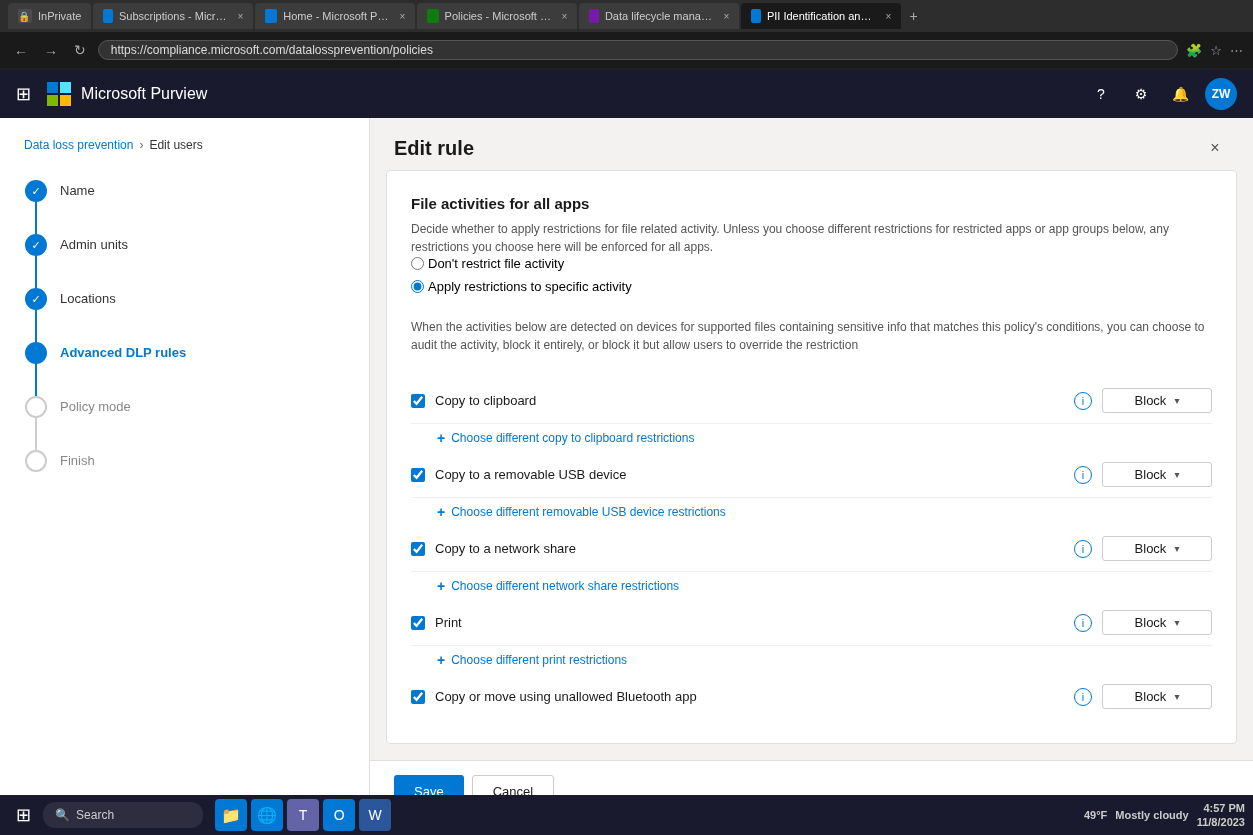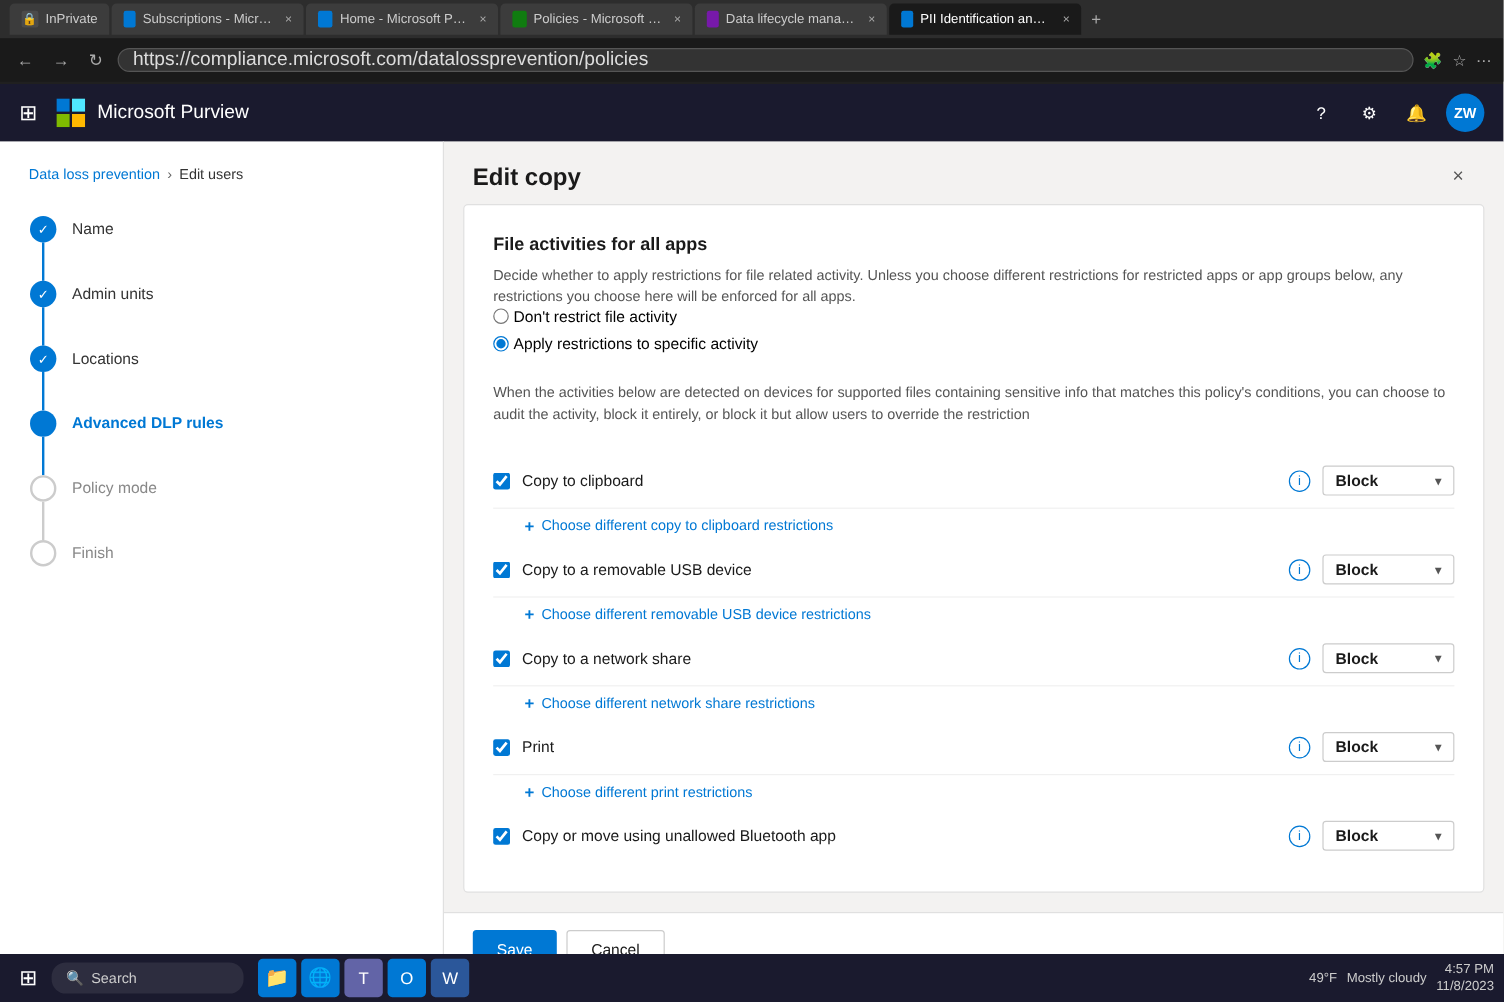--- a/index.html
+++ b/index.html
@@ -61,21 +61,21 @@
       padding: 0 10px;
       gap: 8px;
     }
     .nav-btn { color: #aaa; font-size: 14px; cursor: pointer; padding: 2px 4px; }
     .address-input {
       flex: 1;
       background: #333;
       border: 1px solid #555;
       border-radius: 14px;
       color: #ddd;
-      font-size: 16px;
+      font-size: 12px;
       padding: 4px 12px;
       height: 20px;
     }
     .browser-actions { display: flex; gap: 8px; color: #aaa; font-size: 13px; }
 
     
     .app-header {
       background: #1a1a2e;
       height: 48px;
       display: flex;
@@ -256,23 +256,22 @@
       display: flex;
       align-items: center;
       border: 1px solid #ccc;
       border-radius: 3px;
       padding: 4px 10px;
       font-size: 13px;
       color: #1a1a1a;
       background: #fff;
       cursor: pointer;
       min-width: 110px;
-      justify-content: space-between;
+      justify-content: center;
       gap: 8px;
-      font-weight: bold;
     }
     .dropdown-arrow { color: #555; font-size: 10px; }
 
     .expand-row {
       display: flex;
       align-items: center;
       gap: 6px;
       padding: 6px 0 6px 26px;
       font-size: 12px;
       color: #0078d4;
@@ -333,21 +332,21 @@
       color: #ccc;
       font-size: 12px;
       padding: 3px 12px;
       width: 160px;
       height: 26px;
       display: flex; align-items: center; gap: 6px;
     }
     .taskbar-apps { display: flex; gap: 4px; margin-left: 8px; }
     .taskbar-app { width: 32px; height: 32px; border-radius: 4px; display:flex; align-items:center; justify-content:center; cursor: pointer; }
     .taskbar-spacer { flex: 1; }
-    .taskbar-sys { display: flex; align-items: center; gap: 8px; color: #ccc; font-size: 11px; }
+    .taskbar-sys { display: flex; align-items: center; gap: 8px; color: #ccc; font-size: 11px; font-weight: bold; }
     .taskbar-time { text-align: right; line-height: 1.3; }
   </style>
 </head>
 <body>
 
 <div class="browser-chrome">
   <div class="tab-bar">
     <div class="tab">
       <span class="tab-favicon favicon-private">🔒</span>
       <span>InPrivate</span>
@@ -467,21 +466,21 @@
         <div class="step-connector-wrapper">
           <div class="step-circle pending"></div>
         </div>
         <div class="step-label pending">Finish</div>
       </div>
     </div>
   </div>
 
   <div class="content-panel">
     <div class="panel-header">
-      <h1 class="panel-title">Edit copy</h1>
+      <h1 class="panel-title">Edit rule</h1>
       <div class="close-btn">×</div>
     </div>
 
     <div class="rule-content">
       <div class="section-title">File activities for all apps</div>
       <div class="section-desc">Decide whether to apply restrictions for file related activity. Unless you choose different restrictions for restricted apps or app groups below, any restrictions you choose here will be enforced for all apps.</div>
 
       <div class="radio-group">
         <label class="radio-item">
           <input type="radio" class="radio-input" name="file-activity" style="">

